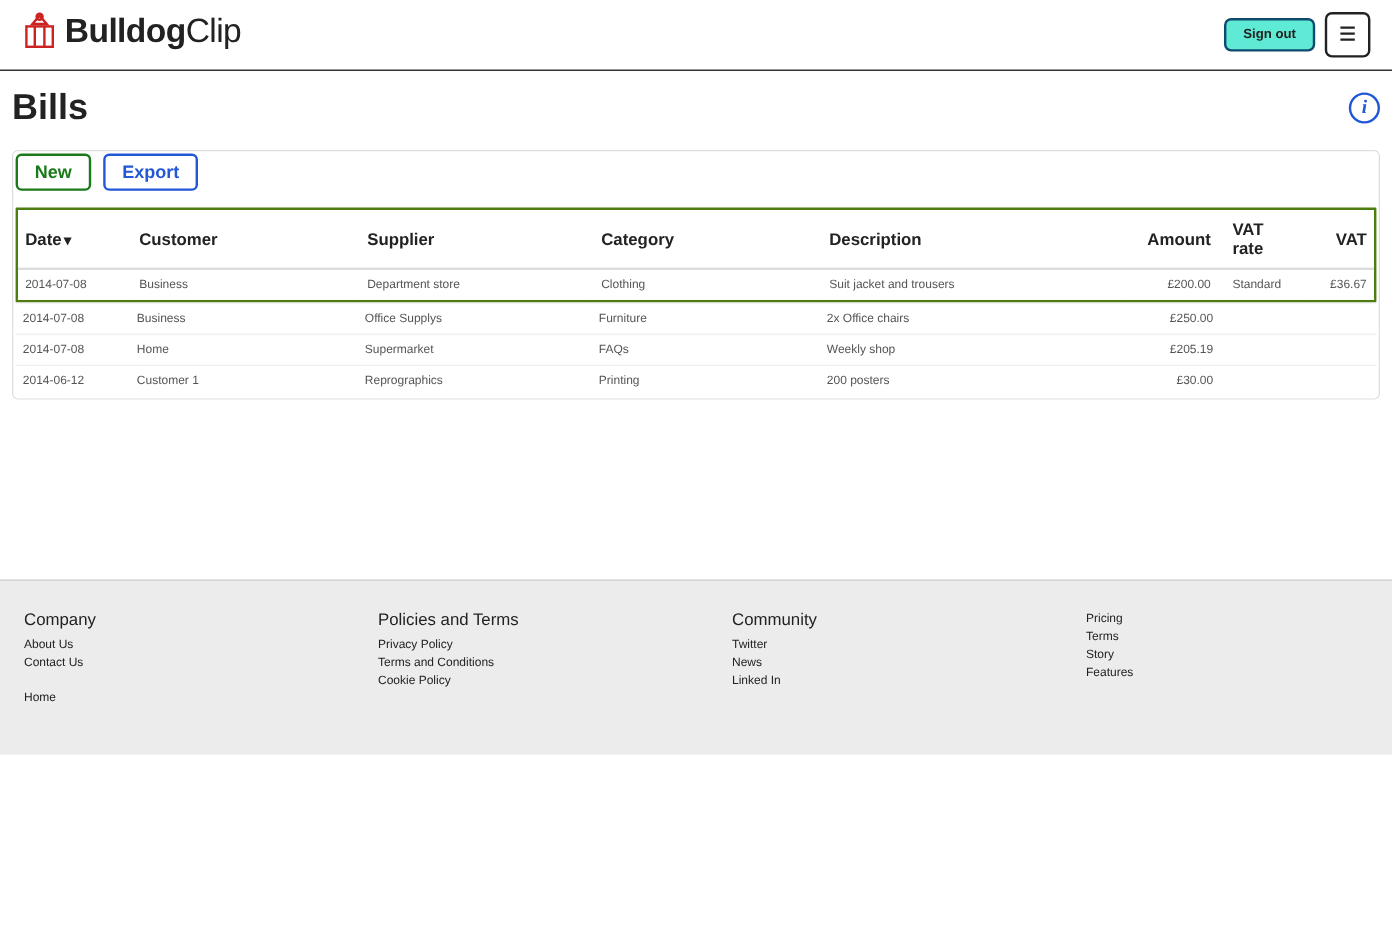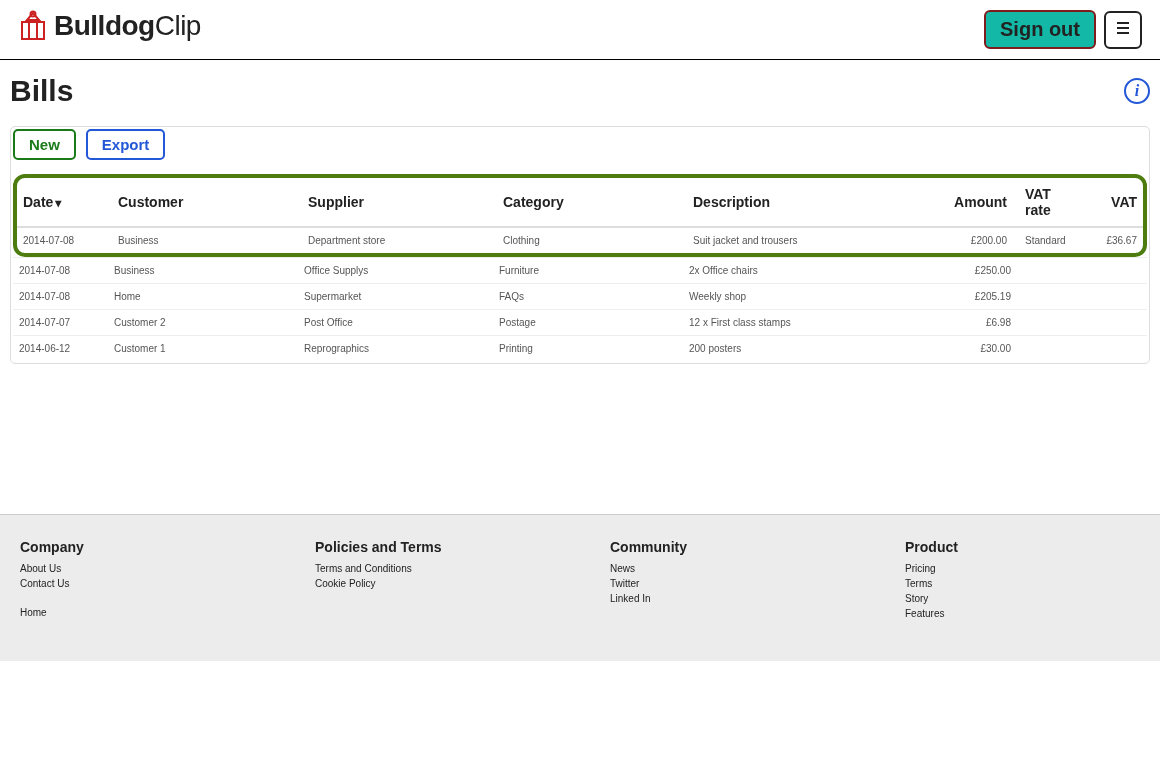--- a/index.html
+++ b/index.html
@@ -23,25 +23,25 @@
   }
   .logo-text {
     font-size: 28px;
     font-weight: 300;
     color: #222;
     letter-spacing: -0.5px;
   }
   .logo-text .bold { font-weight: 700; }
   .header-right { display: flex; gap: 8px; align-items: center; }
   .btn-outline {
-    background: #14b8a6;
-    border: 2px solid #7f1d1d;
+    background: #5eead4;
+    border: 2px solid #0c4a6e;
     border-radius: 6px;
     padding: 6px 14px;
-    font-size: 20px;
+    font-size: 11px;
     font-weight: 700;
     cursor: pointer;
     color: #222;
   }
   .btn-icon {
     background: #fff;
     border: 2px solid #222;
     border-radius: 6px;
     width: 38px;
     height: 38px;
@@ -119,33 +119,33 @@
     font-size: 14px;
   }
   tbody td {
     padding: 7px 6px;
     border-top: 1px solid #eee;
     color: #555;
     font-size: 10px;
   }
   th.num, td.num { text-align: right; }
   .highlight-wrap {
-    border: 4px solid #4d7c0f;
-    border-radius: 12px;
+    border: 2px solid #4d7c0f;
+    border-radius: 1px;
   }
   .sort-caret { font-size: 12px; margin-left: 2px; }
   .footer {
     background: #ececec;
     border-top: 1px solid #ccc;
     padding: 24px 20px 40px 20px;
     margin-top: 120px;
   }
   .footer-cols { display: flex; gap: 60px; }
   .footer-col { flex: 1; }
-  .footer-col h4 { font-size: 14px; font-weight: 700; margin-bottom: 6px; color: #222; }
+  .footer-col h4 { font-size: 14px; font-weight: 400; margin-bottom: 6px; color: #222; }
   .footer-col a { display: block; color: #222; text-decoration: none; font-size: 10px; line-height: 1.5; cursor: pointer; }
   .footer-col a.spaced { margin-top: 14px; }
 </style>
 </head>
 <body>
 
 <div class="header">
   <div class="logo">
     <svg width="30" height="32" viewBox="0 0 30 32">
       <path d="M15 3 L9 10 L21 10 Z" fill="none" stroke="#c22" stroke-width="2"></path>
@@ -237,30 +237,20 @@
             <td>2014-07-08</td>
             <td>Home</td>
             <td>Supermarket</td>
             <td>FAQs</td>
             <td>Weekly shop</td>
             <td class="num">£205.19</td>
             <td style="padding-left:12px;"></td>
             <td class="num"></td>
           </tr>
           <tr>
-            <td>2014-07-07</td>
-            <td>Customer 2</td>
-            <td>Post Office</td>
-            <td>Postage</td>
-            <td>12 x First class stamps</td>
-            <td class="num">£6.98</td>
-            <td style="padding-left:12px;"></td>
-            <td class="num"></td>
-          </tr>
-          <tr>
             <td>2014-06-12</td>
             <td>Customer 1</td>
             <td>Reprographics</td>
             <td>Printing</td>
             <td>200 posters</td>
             <td class="num">£30.00</td>
             <td style="padding-left:12px;"></td>
             <td class="num"></td>
           </tr>
         </tbody>
@@ -271,30 +261,30 @@
 <div class="footer">
   <div class="footer-cols">
     <div class="footer-col">
       <h4>Company</h4>
       <a>About Us</a>
       <a>Contact Us</a>
       <a class="spaced">Home</a>
     </div>
     <div class="footer-col">
       <h4>Policies and Terms</h4>
+      <a>Privacy Policy</a>
       <a>Terms and Conditions</a>
       <a>Cookie Policy</a>
     </div>
     <div class="footer-col">
       <h4>Community</h4>
+      <a>Twitter</a>
       <a>News</a>
-      <a>Twitter</a>
       <a>Linked In</a>
     </div>
     <div class="footer-col">
-      <h4>Product</h4>
       <a>Pricing</a>
       <a>Terms</a>
       <a>Story</a>
       <a>Features</a>
     </div>
   </div>
 </div>
 
 </body></html>

